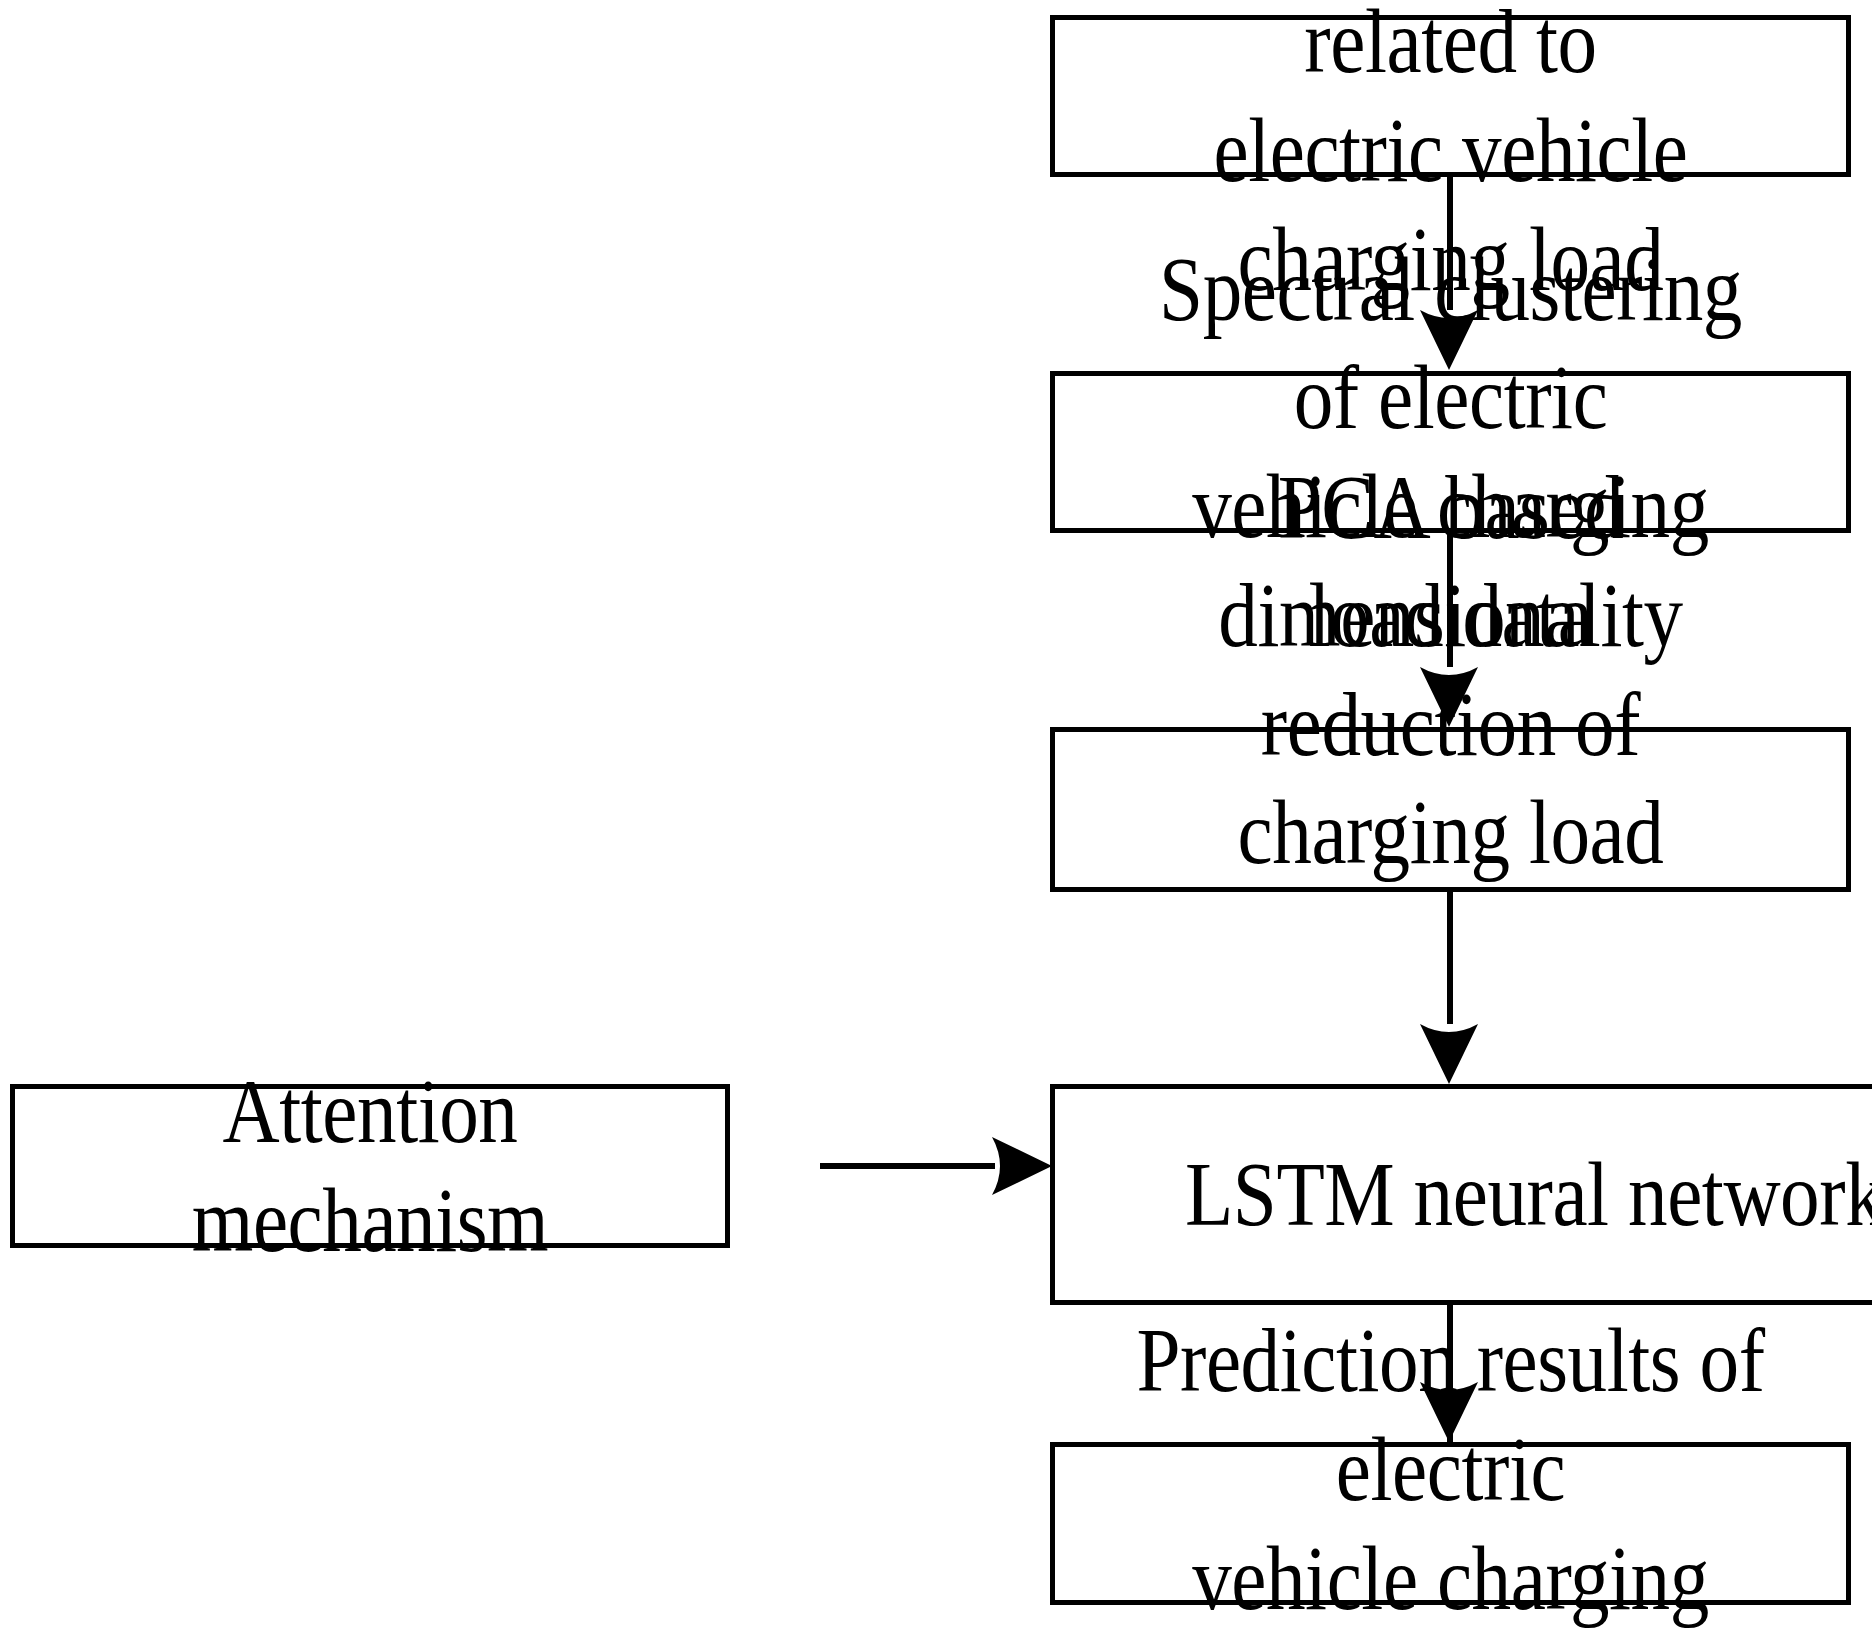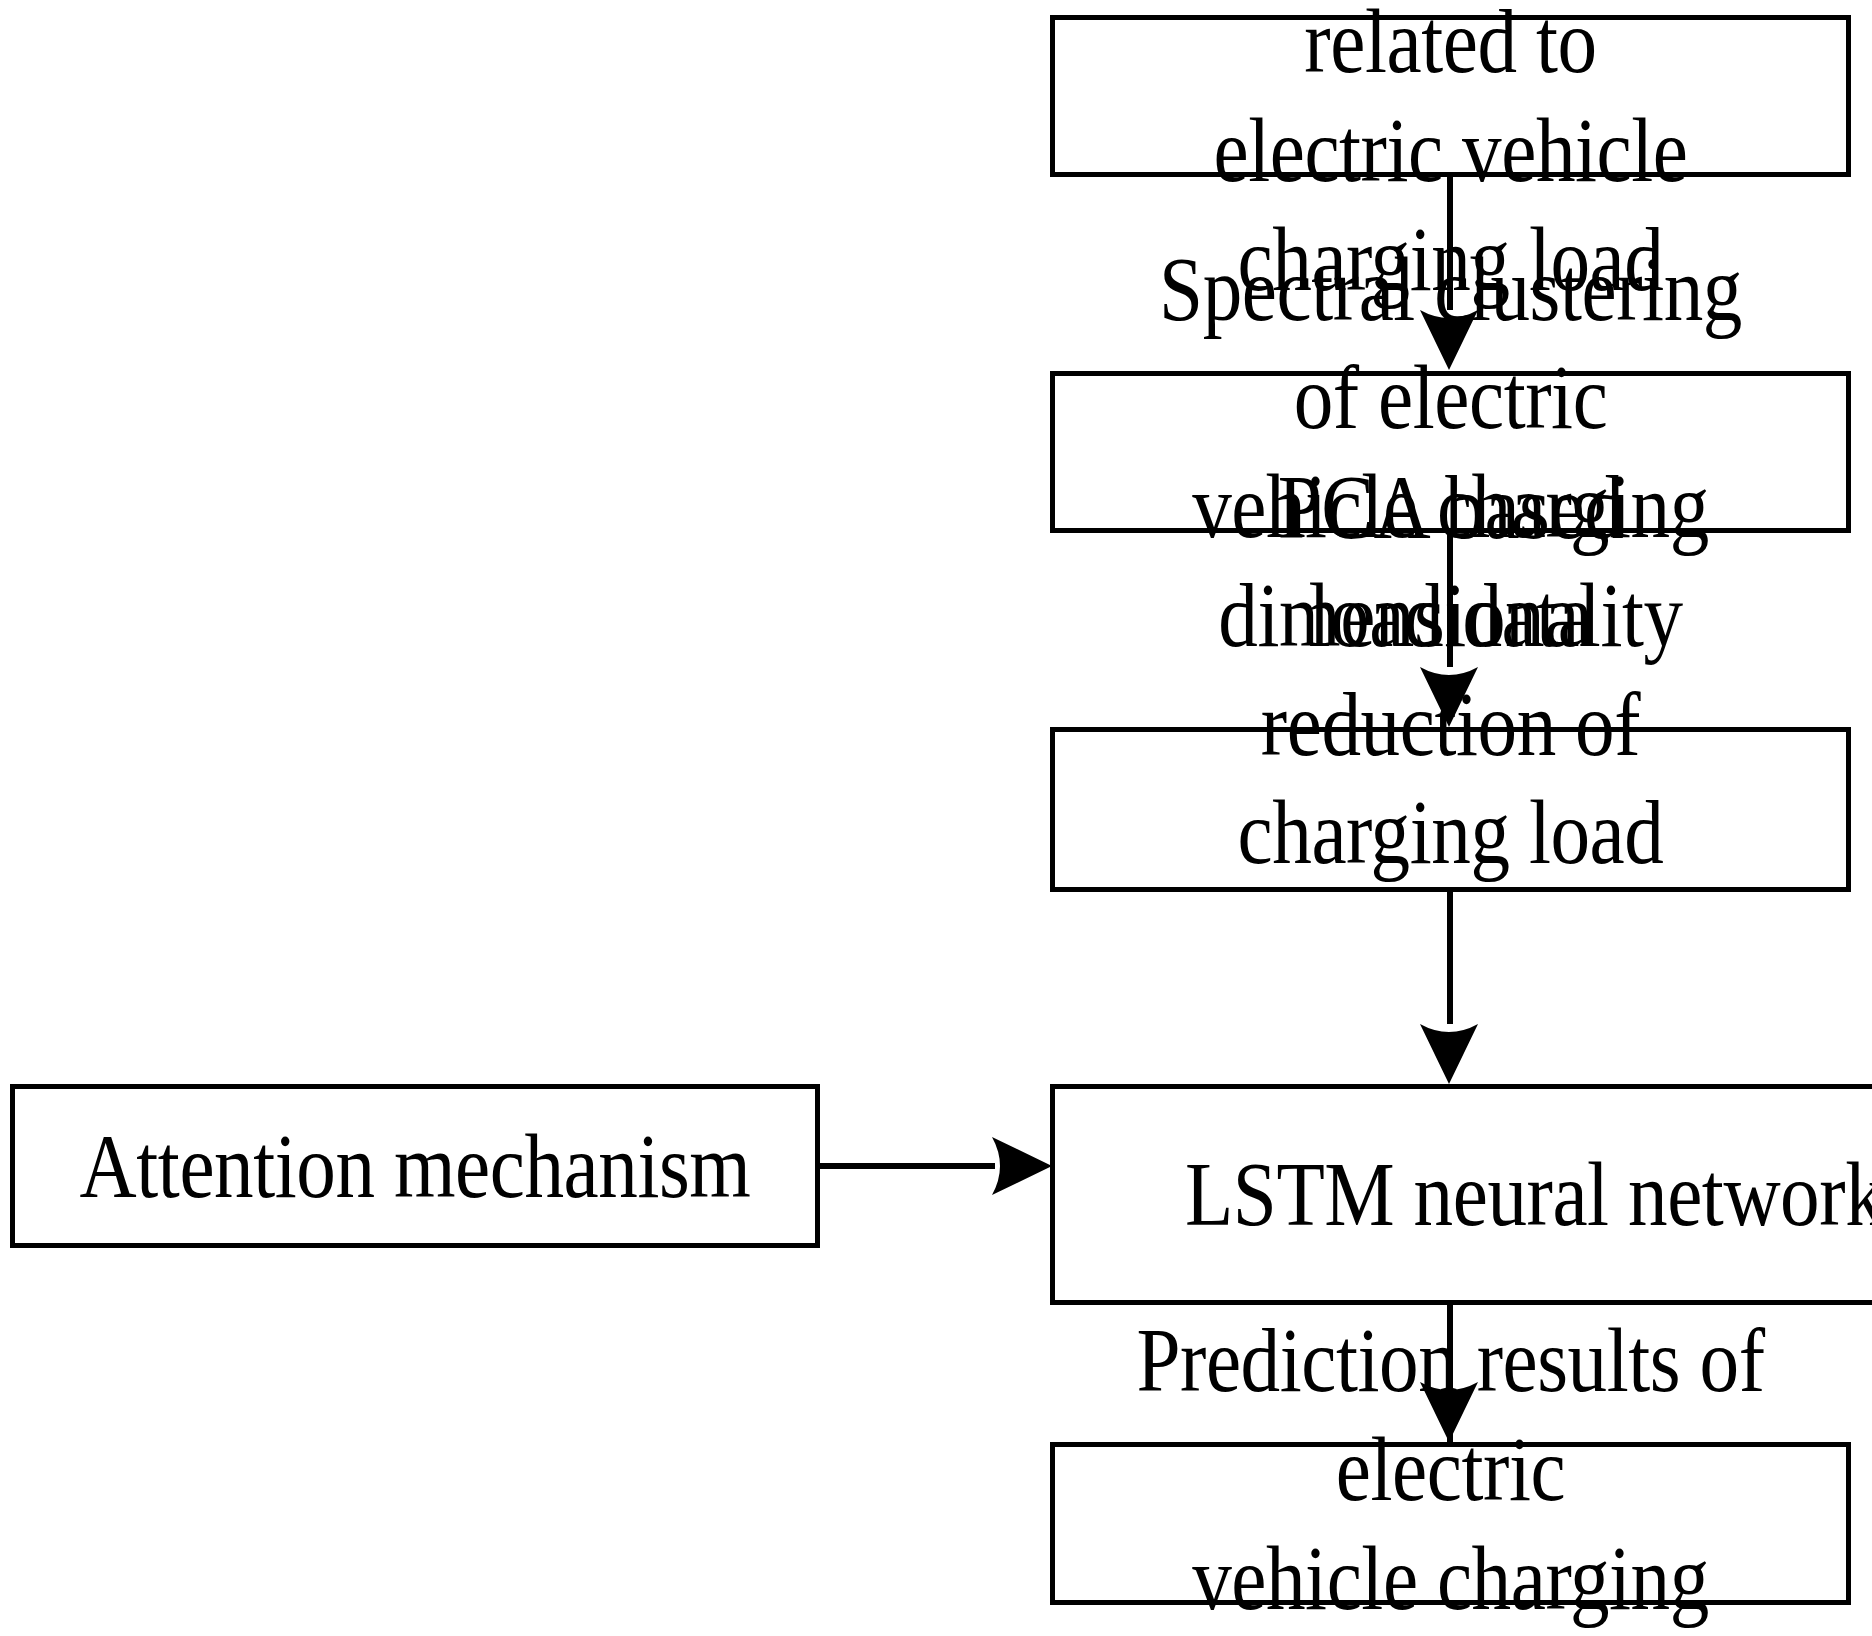--- a/index.html
+++ b/index.html
@@ -34,21 +34,21 @@
     transform-origin: center center;
     white-space: pre-line;
     padding: 0 10px;
   }
   
   #node-historical   { left: 1050px; top: 15px;   width: 801px; height: 162px; }
   #node-spectral     { left: 1050px; top: 371px;  width: 801px; height: 162px; }
   #node-pca          { left: 1050px; top: 727px;  width: 801px; height: 165px; align-items: flex-end; }
   #node-lstm         { left: 1050px; top: 1084px; width: 969px; height: 221px; align-items: center; }
   #node-prediction   { left: 1050px; top: 1442px; width: 801px; height: 163px; }
-  #node-attention    { left: 10px;   top: 1084px; width: 810px; height: 164px; }
+  #node-attention    { left: 10px;   top: 1084px; width: 720px; height: 164px; }
 
   
   .conn-v {
     position: absolute;
     width: 6px;
     background: #000000;
     left: 1447px;
   }
   .conn-h {
     position: absolute;

